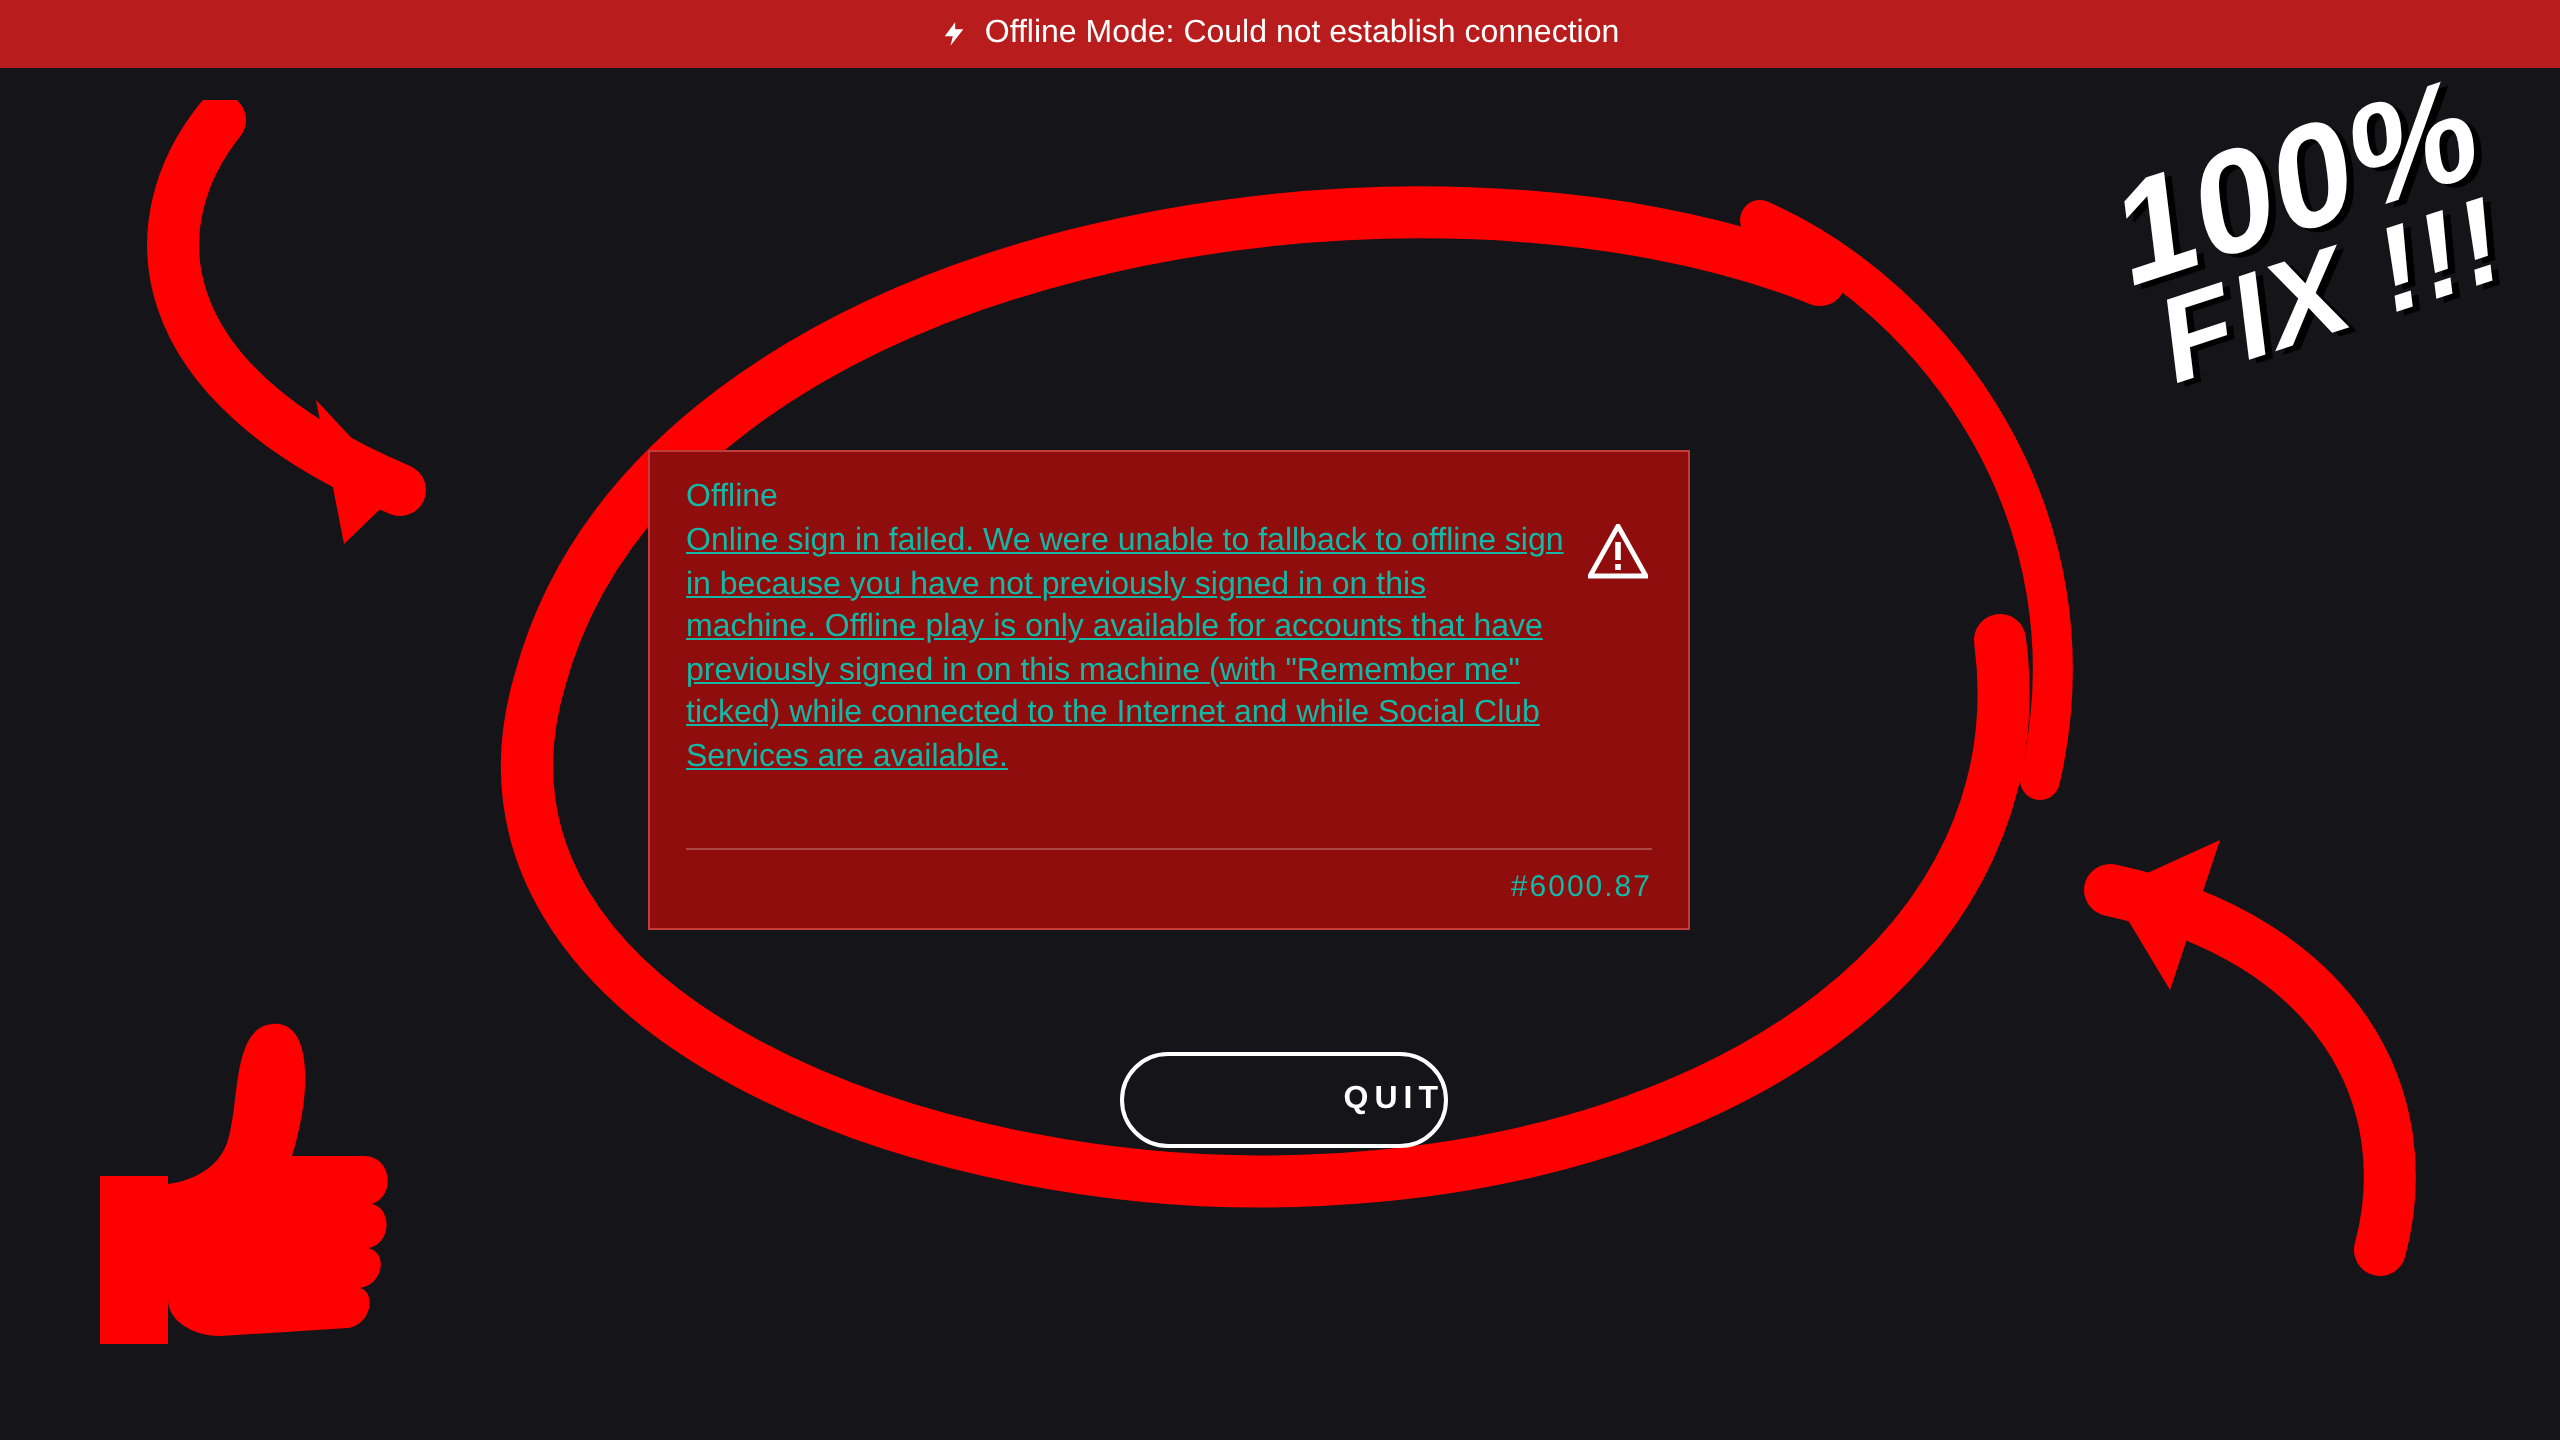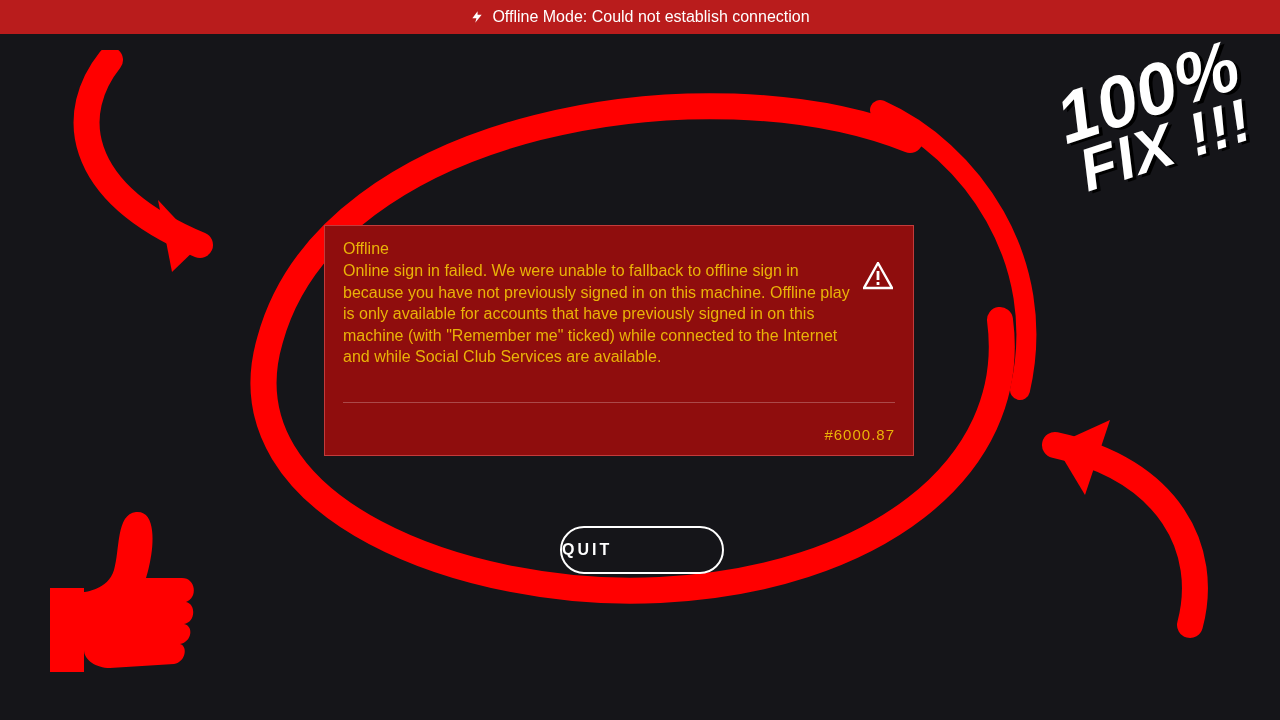--- a/index.html
+++ b/index.html
@@ -26,73 +26,74 @@
   }
   .topbar .bolt {
     width: 14px; height: 14px;
   }
 
   
   .error-card {
     position: absolute;
     left: 324px;
     top: 225px;
-    width: 590px;
+    width: 521px;
     background: #8f0d0d;
     border: 1px solid #c33b3b;
-    color: #eab308;
+    color: #14b8a6;
     padding: 14px 18px 12px 18px;
   }
   .error-card .title {
     font-weight: 400;
     font-size: 16px;
     margin-bottom: 2px;
   }
   .error-card .body-row {
     display: flex;
     gap: 10px;
+    text-decoration: underline;
   }
   .error-card .message {
     font-size: 16px;
     line-height: 1.35;
     flex: 1;
   }
   .error-card .warn {
     flex: 0 0 34px;
     display: flex;
     align-items: flex-start;
     justify-content: center;
     padding-top: 2px;
   }
   .error-card .footer {
     margin-top: 34px;
     border-top: 1px solid rgba(255,255,255,0.25);
     text-align: right;
     font-size: 15px;
-    padding-top: 23px;
+    padding-top: 10px;
     letter-spacing: 1px;
   }
 
   
   .quit-btn {
     position: absolute;
     left: 560px;
     top: 526px;
     width: 164px;
     height: 48px;
     border: 2px solid #fff;
     border-radius: 28px;
     background: transparent;
     color: #fff;
     font-size: 16px;
     font-weight: 700;
     letter-spacing: 3px;
     display: flex;
     align-items: center;
-    justify-content: flex-start;
+    justify-content: flex-end;
     cursor: pointer;
   }
 
   
   .fix-text {
     position: absolute;
     right: 30px;
     top: 60px;
     color: #fff;
     font-family: "Arial Black", Impact, sans-serif;

